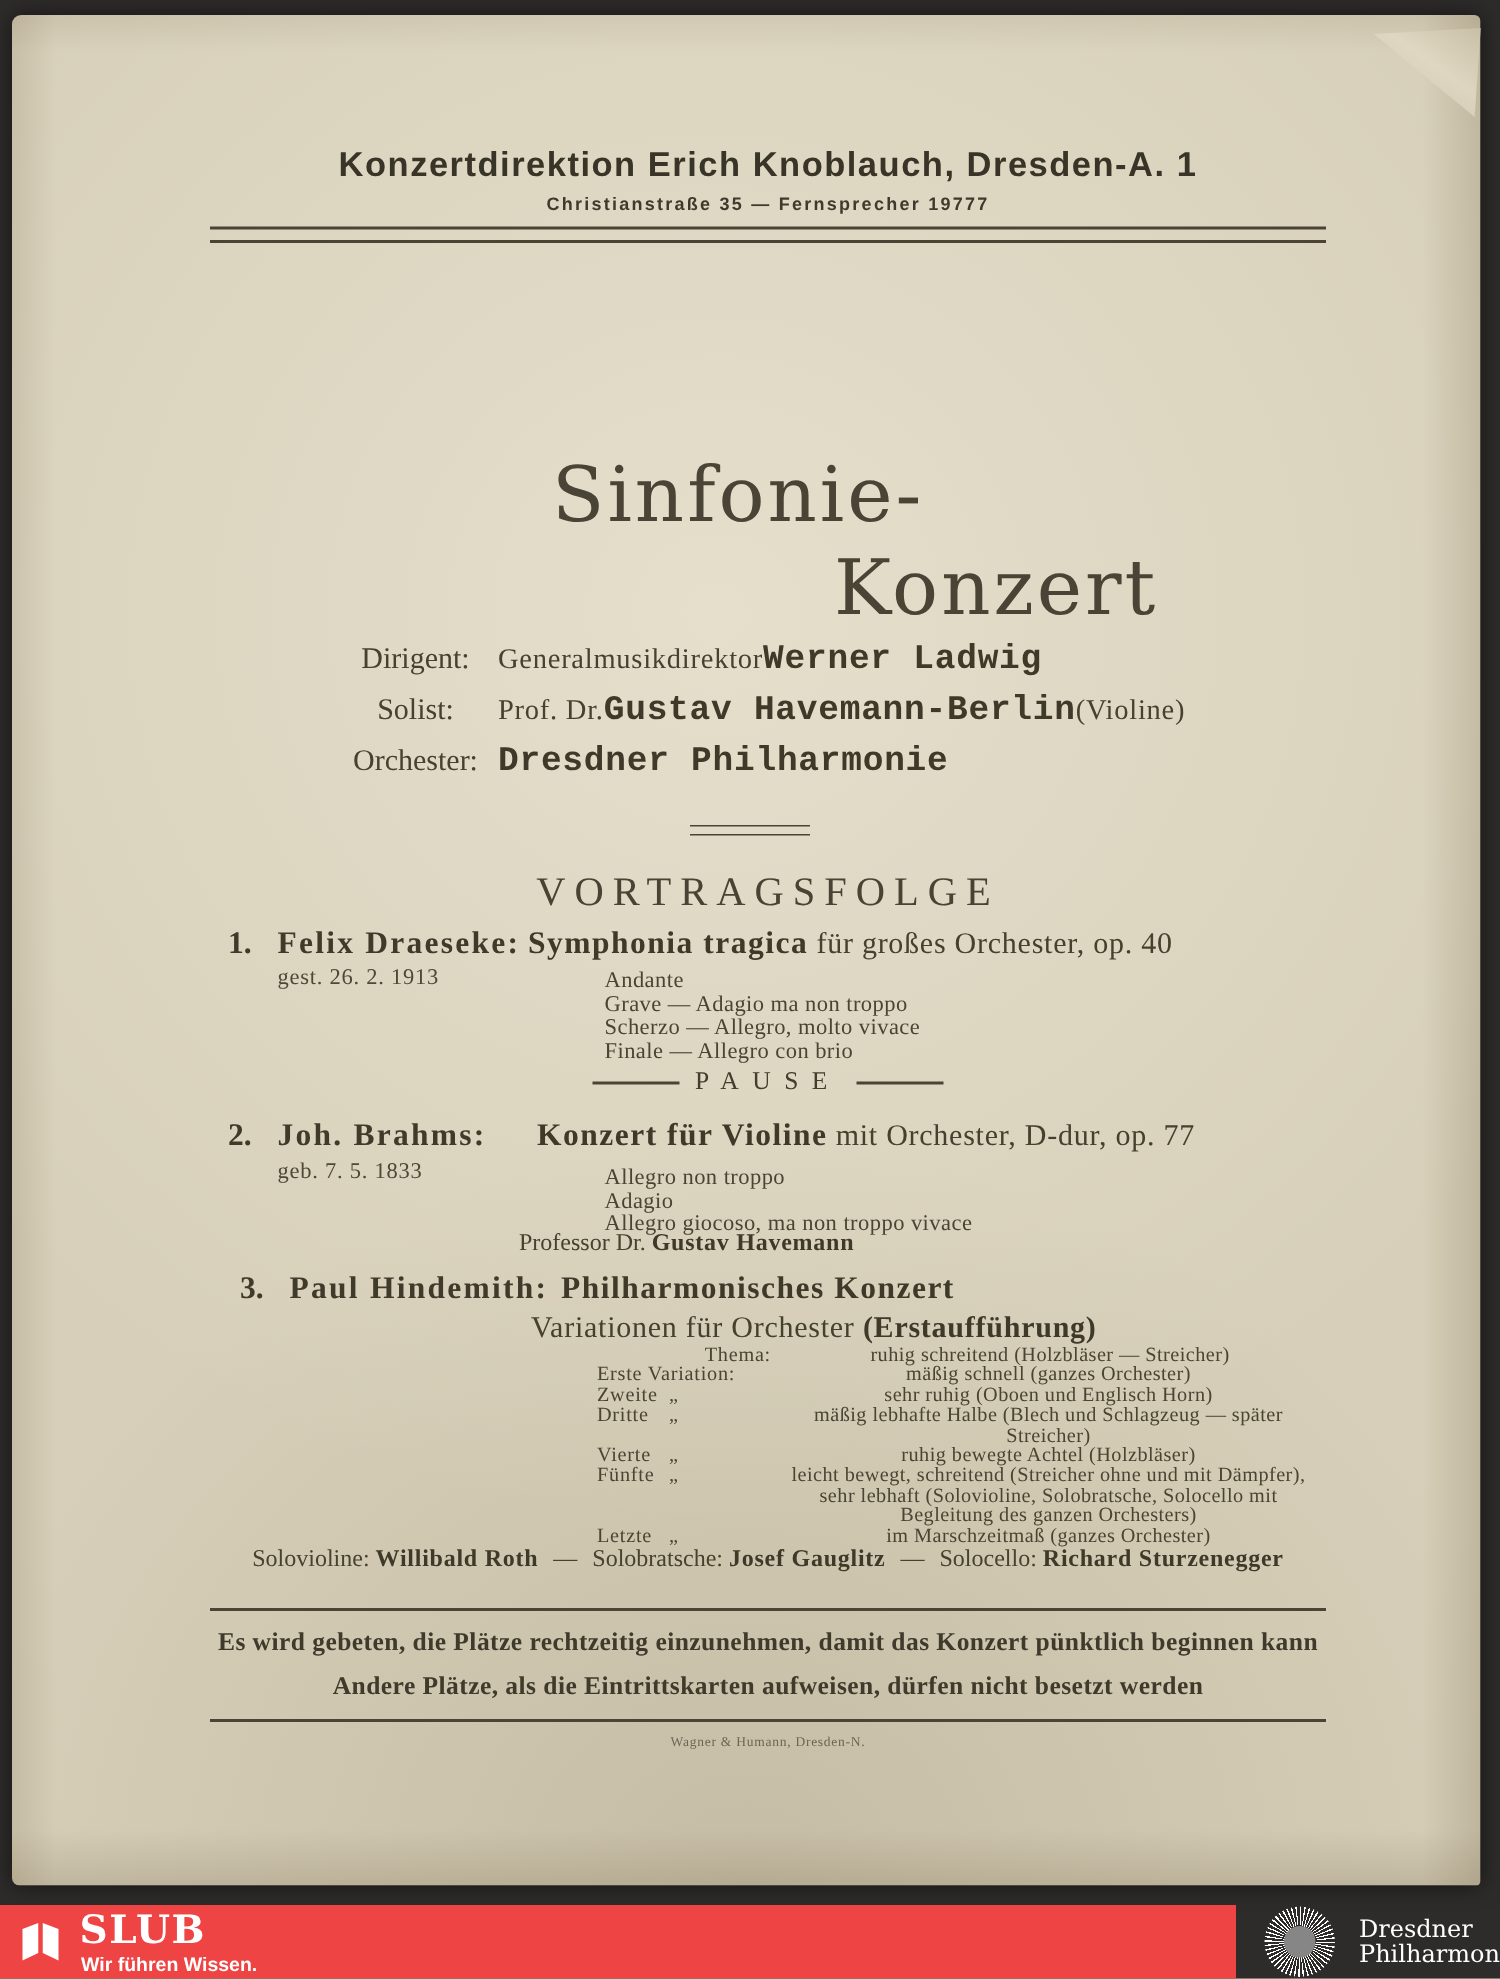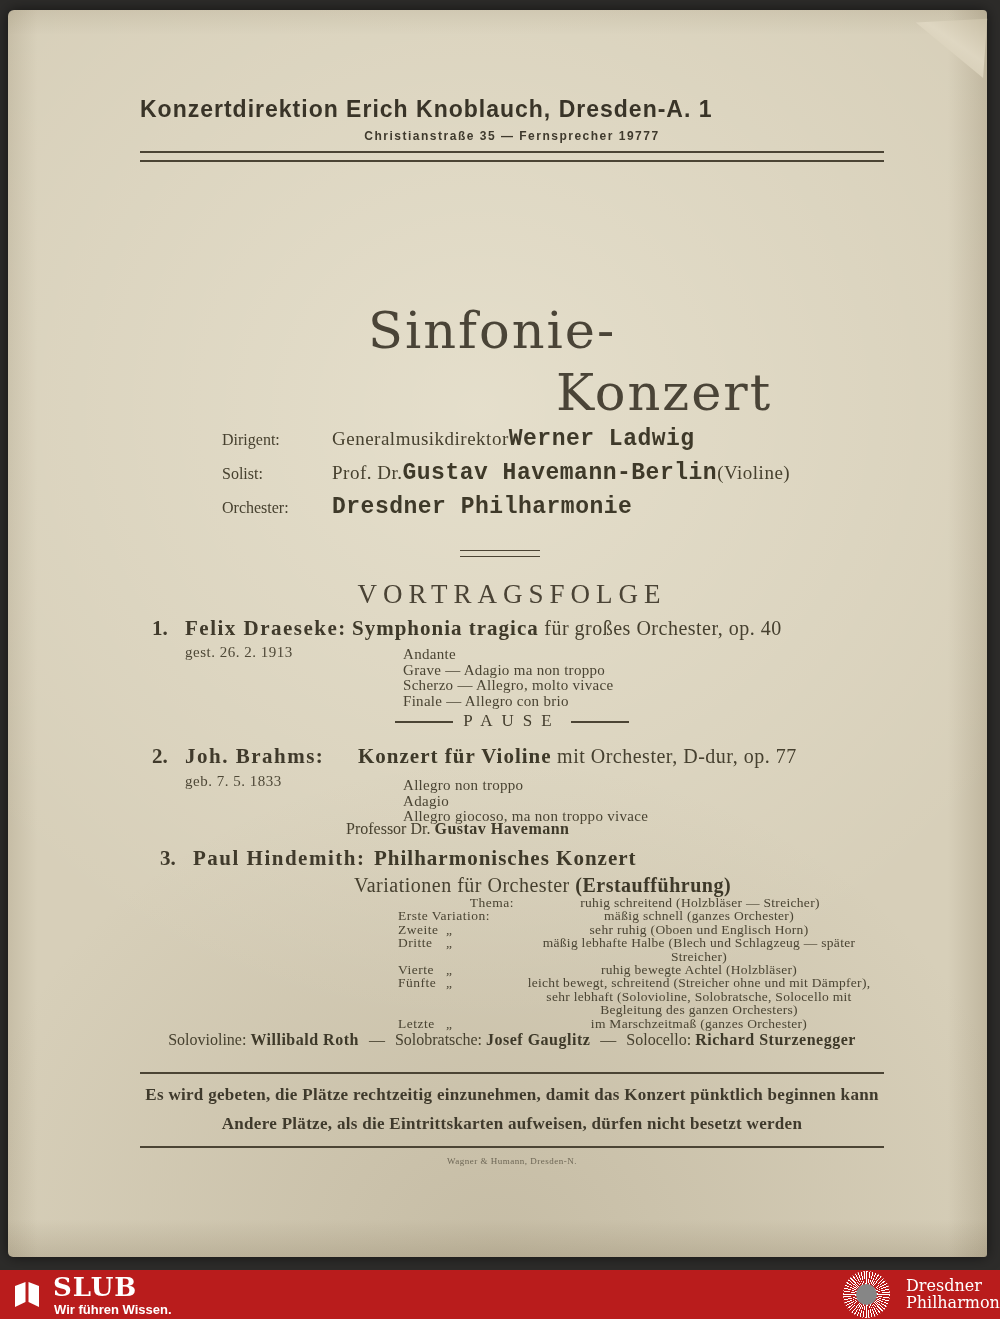--- a/index.html
+++ b/index.html
@@ -32,21 +32,21 @@
     opacity:0.9;
   }
   .content {
     position:absolute; left:132px; top:0;
     width:744px; height:100%;
   }
   .abs { position:absolute; }
   
   .agency-name {
     left:0; top:86px; width:100%;
-    text-align:left;
+    text-align:center;
     font-family:"Liberation Sans", sans-serif;
     font-weight:bold; font-size:23px; letter-spacing:1px;
     color:#393428; white-space:nowrap;
   }
   .agency-address {
     left:0; top:119px; width:100%;
     text-align:center;
     font-family:"Liberation Sans", sans-serif;
     font-weight:bold; font-size:12px; letter-spacing:1.5px;
     color:#3f3a2d; white-space:nowrap;
@@ -66,21 +66,21 @@
     font-family:"DejaVu Serif", serif;
     font-size:51px; letter-spacing:2px;
     color:#4a4437; white-space:nowrap; line-height:1;
   }
   .title-1 { left:50px;  top:233px; }
   .title-2 { left:228px; top:295px; }
   .title-3 { left:416px; top:357px; }
   
   .credits { left:82px; top:416px; }
   .credit-row { display:flex; align-items:baseline; height:34px; white-space:nowrap; }
-  .credit-label { display:inline-block; width:110px; font-size:16px; color:#47412f; }
+  .credit-label { display:inline-block; width:110px; font-size:20px; color:#47412f;text-align:center; }
   .credit-prefix { font-size:19px; color:#47412f; letter-spacing:0.5px; }
   .credit-name {
     font-family:Liberation Mono, monospace;
     font-weight:bold; font-size:23px; letter-spacing:0.5px;
     color:#3e3929;
   }
   .credit-suffix { font-size:19px; color:#47412f; letter-spacing:0.5px; }
   .short-double-rule {
     left:320px; top:540px; width:80px; height:5px;
     border-top:1.5px solid #4b4434;
@@ -155,22 +155,22 @@
   }
   .notice-1 { top:1075px; }
   .notice-2 { top:1104px; }
   .printer-credit {
     left:0; top:1146px; width:100%; text-align:center;
     font-size:9px; letter-spacing:0.5px; color:#6d6655;
   }
   
   .footer-bar {
     position:absolute; left:0; top:1270px;
-    width:1000px; height:49px;
-    background:#b91c1c;
+    width:824px; height:49px;
+    background:#ef4444;
     color:#ffffff;
   }
   .slub-icon { position:absolute; left:13px; top:10px; width:28px; height:29px; }
   .slub-word {
     position:absolute; left:53px; top:2px;
     font-family:"DejaVu Serif", serif;
     font-weight:bold; font-size:26px; letter-spacing:1px;
   }
   .slub-tagline {
     position:absolute; left:54px; top:32px;

